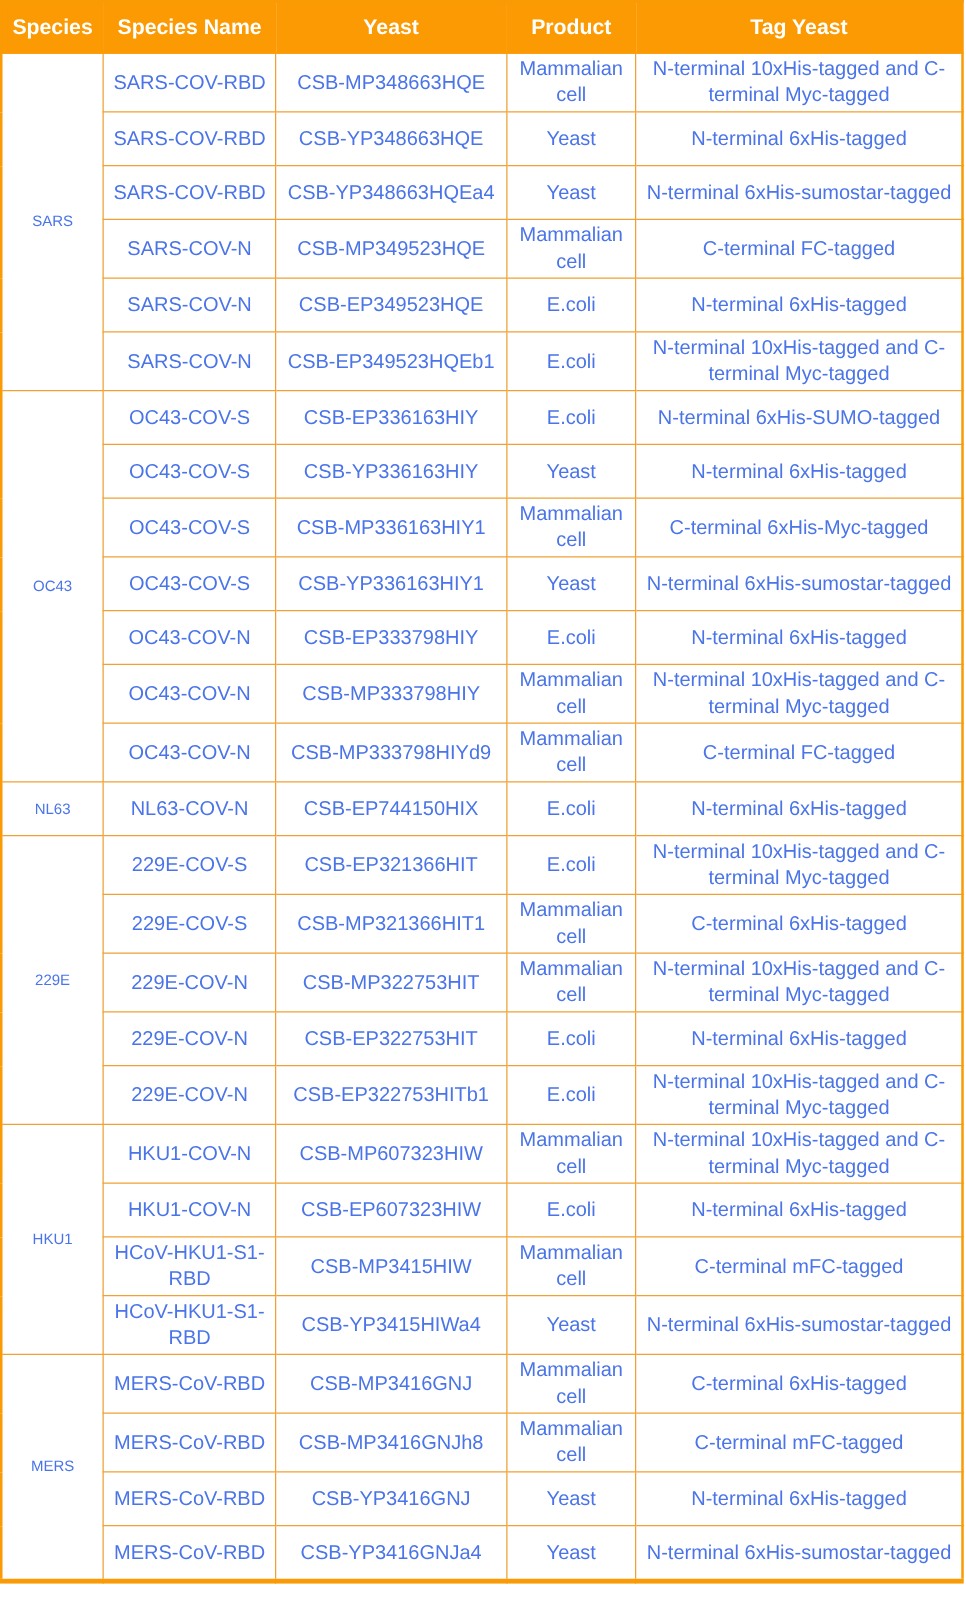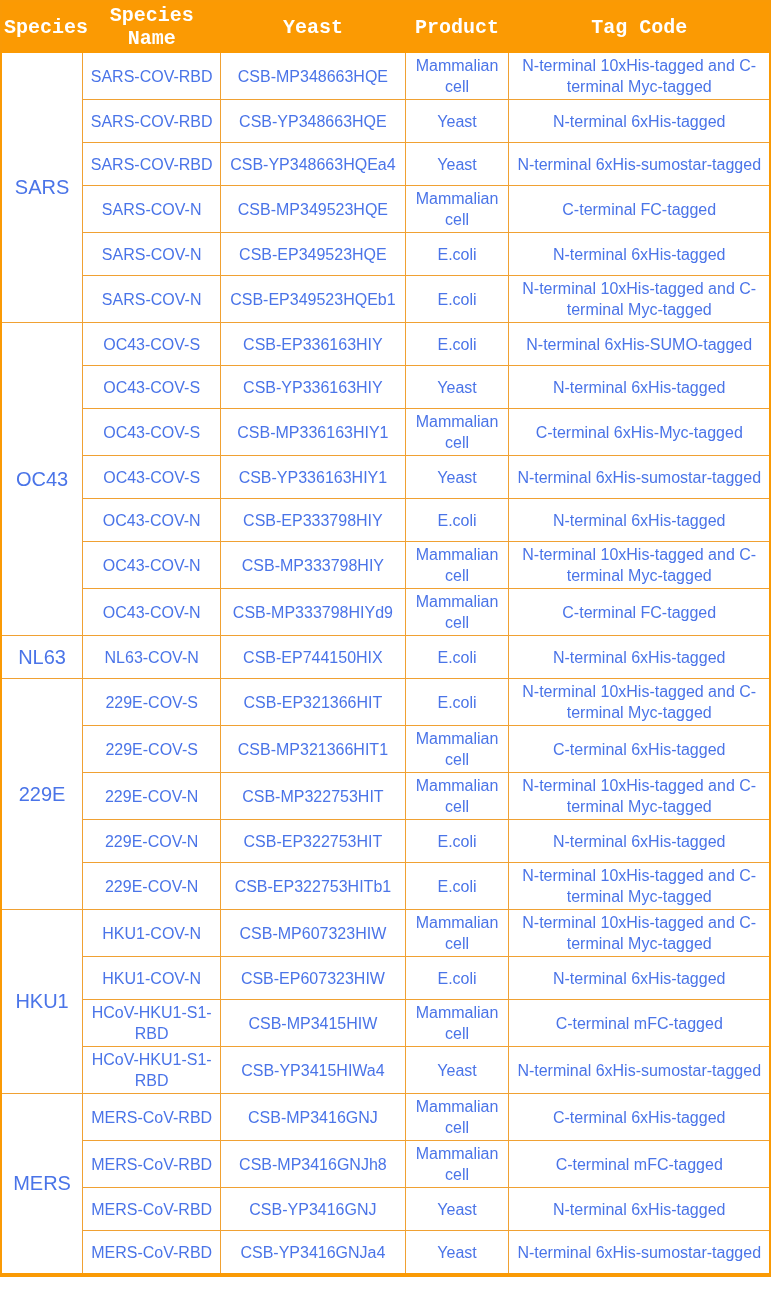--- a/index.html
+++ b/index.html
@@ -23,64 +23,63 @@
   table.product-table {
     width: 769px;
     table-layout: fixed;
     border-collapse: collapse;
     border: 2px solid var(--outer-border);
     border-bottom-width: 4px;
   }
   table.product-table thead th {
     background: var(--header-bg);
     color: var(--header-text);
-    font-size: 20px;
+    font-size: 17px;
     font-weight: bold;
     height: 36px;
     padding: 2px 2px;
     text-align: center;
     vertical-align: middle;
     border: 1px solid var(--header-bg);
-    font-family: Liberation Mono, monospace;
   }
   table.product-table td {
     border: 1px solid var(--border-color);
     color: var(--cell-text);
     background: var(--cell-bg);
     font-size: 16px;
     line-height: 21px;
     text-align: center;
     vertical-align: middle;
     height: 38px;
     padding: 2px 5px;
     overflow: hidden;
   }
   table.product-table td.species {
-    font-size: 20px;
+    font-size: 12px;
   }
 </style>
 </head>
 <body>
 
 <div class="page">
   <table class="product-table">
     <colgroup>
       <col style="width:81px">
       <col style="width:137px">
       <col style="width:183px">
       <col style="width:103px">
       <col style="width:259px">
     </colgroup>
     <thead>
       <tr>
         <th>Species</th>
         <th>Species Name</th>
         <th>Yeast</th>
         <th>Product</th>
-        <th>Tag Code</th>
+        <th>Tag Yeast</th>
       </tr>
     </thead>
     <tbody>
         <tr>
           <td rowspan="6" class="species">SARS</td>
           <td>SARS-COV-RBD</td>
           <td>CSB-MP348663HQE</td>
           <td>Mammalian cell</td>
           <td>N-terminal 10xHis-tagged and C-terminal Myc-tagged</td>
         </tr>

